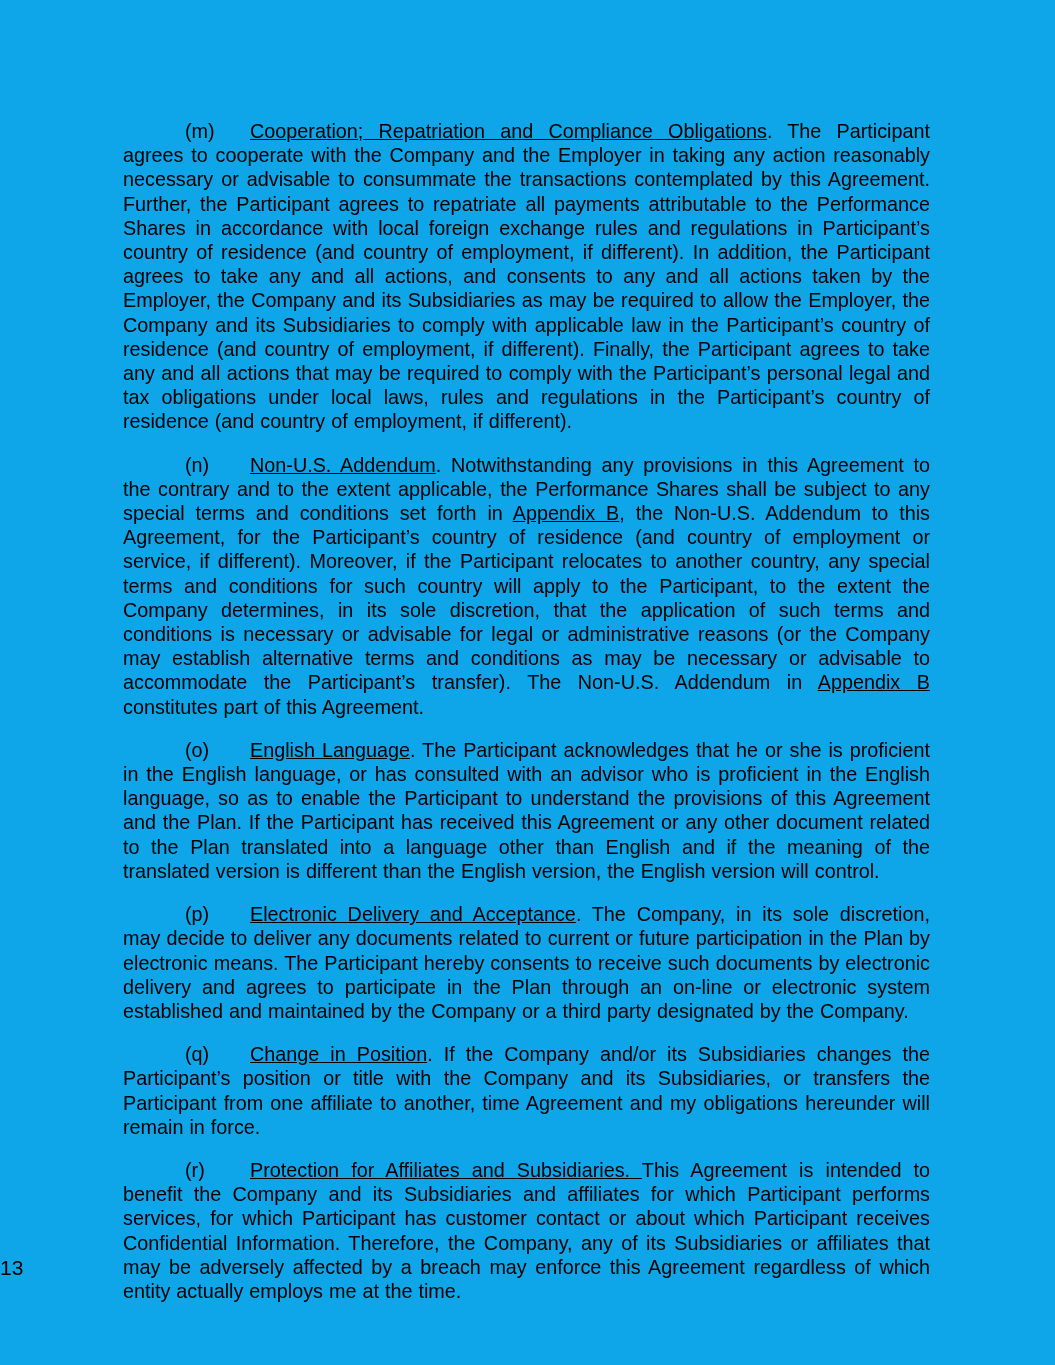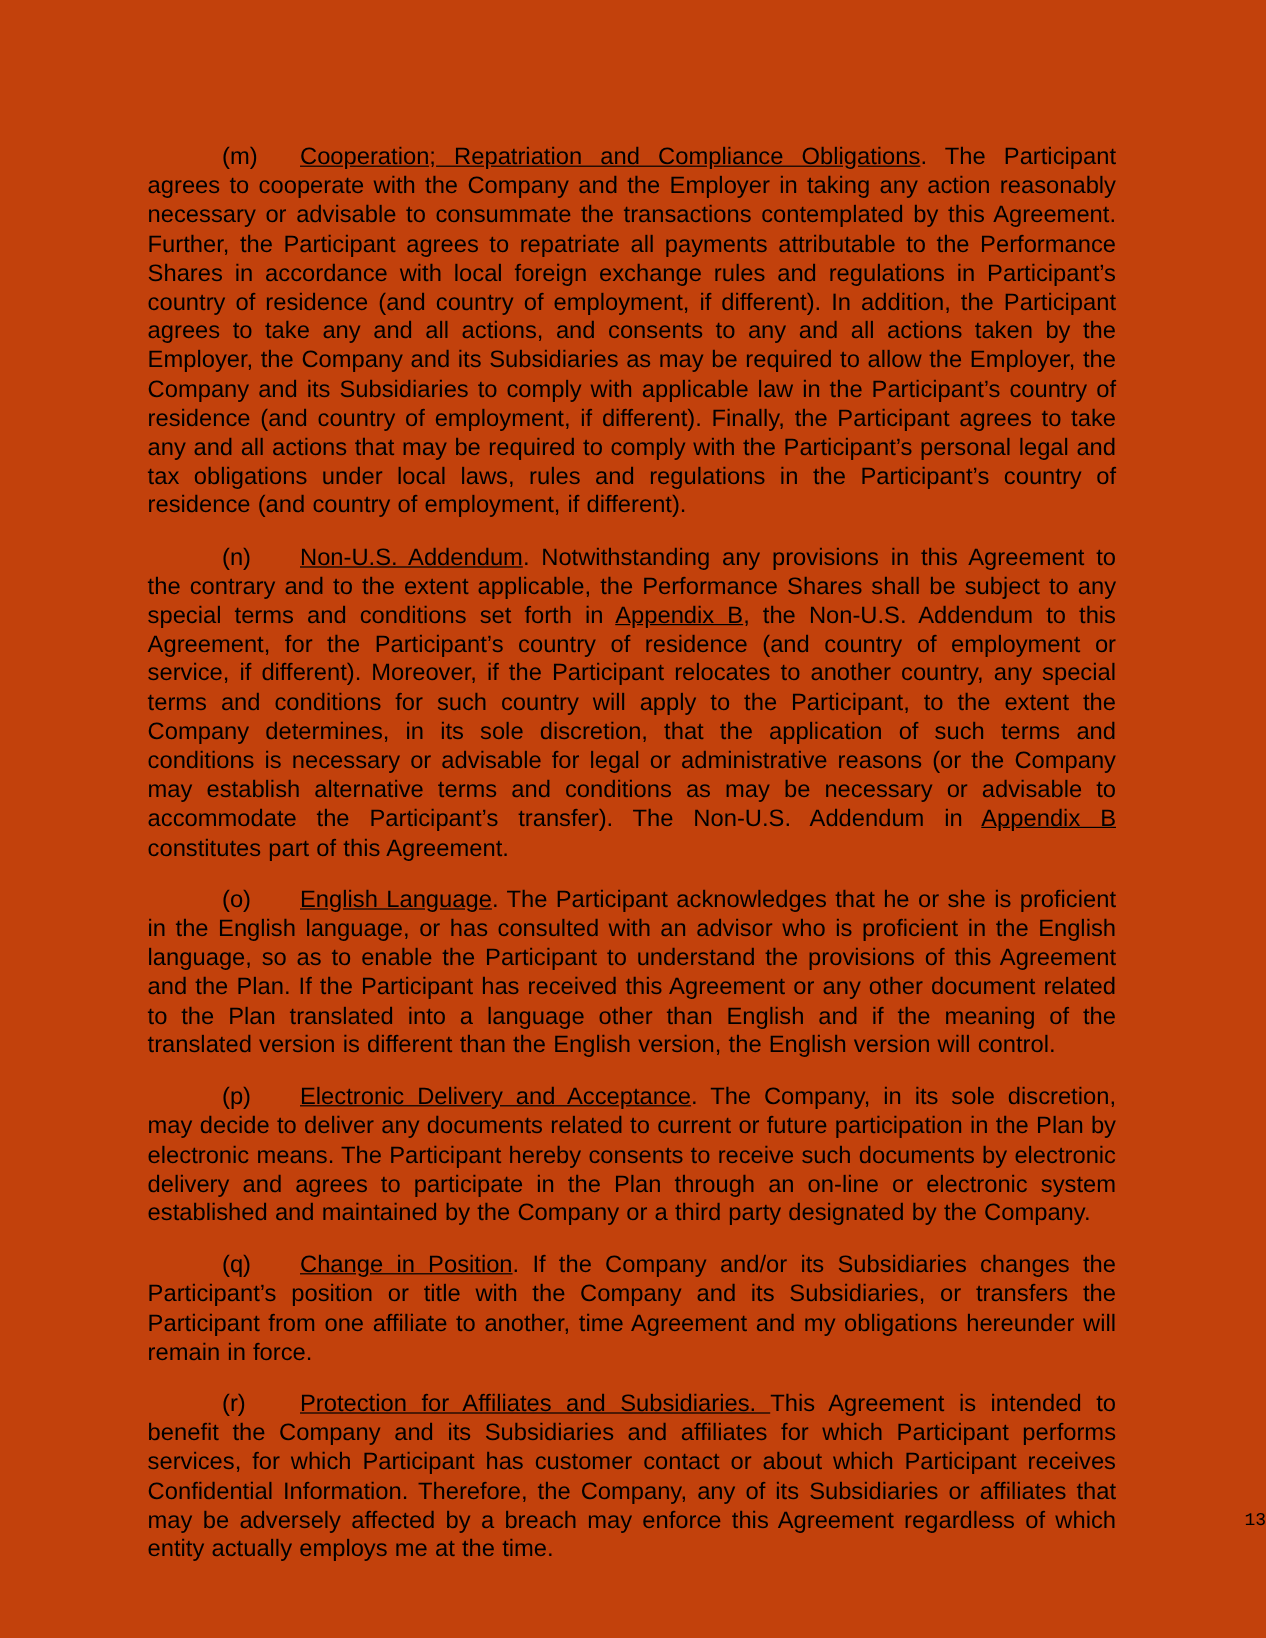--- a/index.html
+++ b/index.html
@@ -5,21 +5,21 @@
   html, body {
     margin: 0;
     padding: 0;
     background: #ffffff;
   }
   .page {
     position: relative;
     width: 1055px;
     height: 1365px;
     box-sizing: border-box;
-    background: #c2410c;
+    background: #0ea5e9;
     color: #000000;
     font-family: "Liberation Sans", "DejaVu Sans", sans-serif;
     padding: 119px 125px 0 123px;
     overflow: hidden;
   }
   .para {
     margin: 0 0 19px 0;
     text-align: justify;
     text-indent: 62px;
     font-size: 19.8px;
@@ -32,24 +32,23 @@
     text-indent: 0;
   }
   .u {
     text-decoration: underline;
   }
   .page-number {
     position: absolute;
     left: 0;
     width: 100%;
     top: 1256px;
-    text-align: right;
-    font-size: 15px;
+    text-align: left;
+    font-size: 21px;
     line-height: 24.2px;
-    font-family: Liberation Mono, monospace;
   }
 </style>
 </head>
 <body>
 
 <div class="page">
 
   <p class="para"><span class="label">(m)</span><span class="u">Cooperation; Repatriation and Compliance Obligations</span><span>. </span><span>The Participant agrees to cooperate with the Company and the Employer in taking any action reasonably necessary or advisable to consummate the transactions contemplated by this Agreement. Further, the Participant agrees to repatriate all payments attributable to the Performance Shares in accordance with local foreign exchange rules and regulations in Participant’s country of residence (and country of employment, if different). In addition, the Participant agrees to take any and all actions, and consents to any and all actions taken by the Employer, the Company and its Subsidiaries as may be required to allow the Employer, the Company and its Subsidiaries to comply with applicable law in the Participant’s country of residence (and country of employment, if different). Finally, the Participant agrees to take any and all actions that may be required to comply with the Participant’s personal legal and tax obligations under local laws, rules and regulations in the Participant’s country of residence (and country of employment, if different).</span></p>
 
   <p class="para"><span class="label">(n)</span><span class="u">Non-U.S. Addendum</span><span>. </span><span>Notwithstanding any provisions in this Agreement to the contrary and to the extent applicable, the Performance Shares shall be subject to any special terms and conditions set forth in </span><span class="u">Appendix B</span><span>, the Non-U.S. Addendum to this Agreement, for the Participant’s country of residence (and country of employment or service, if different). Moreover, if the Participant relocates to another country, any special terms and conditions for such country will apply to the Participant, to the extent the Company determines, in its sole discretion, that the application of such terms and conditions is necessary or advisable for legal or administrative reasons (or the Company may establish alternative terms and conditions as may be necessary or advisable to accommodate the Participant’s transfer). The Non-U.S. Addendum in </span><span class="u">Appendix B</span><span> constitutes part of this Agreement.</span></p>

